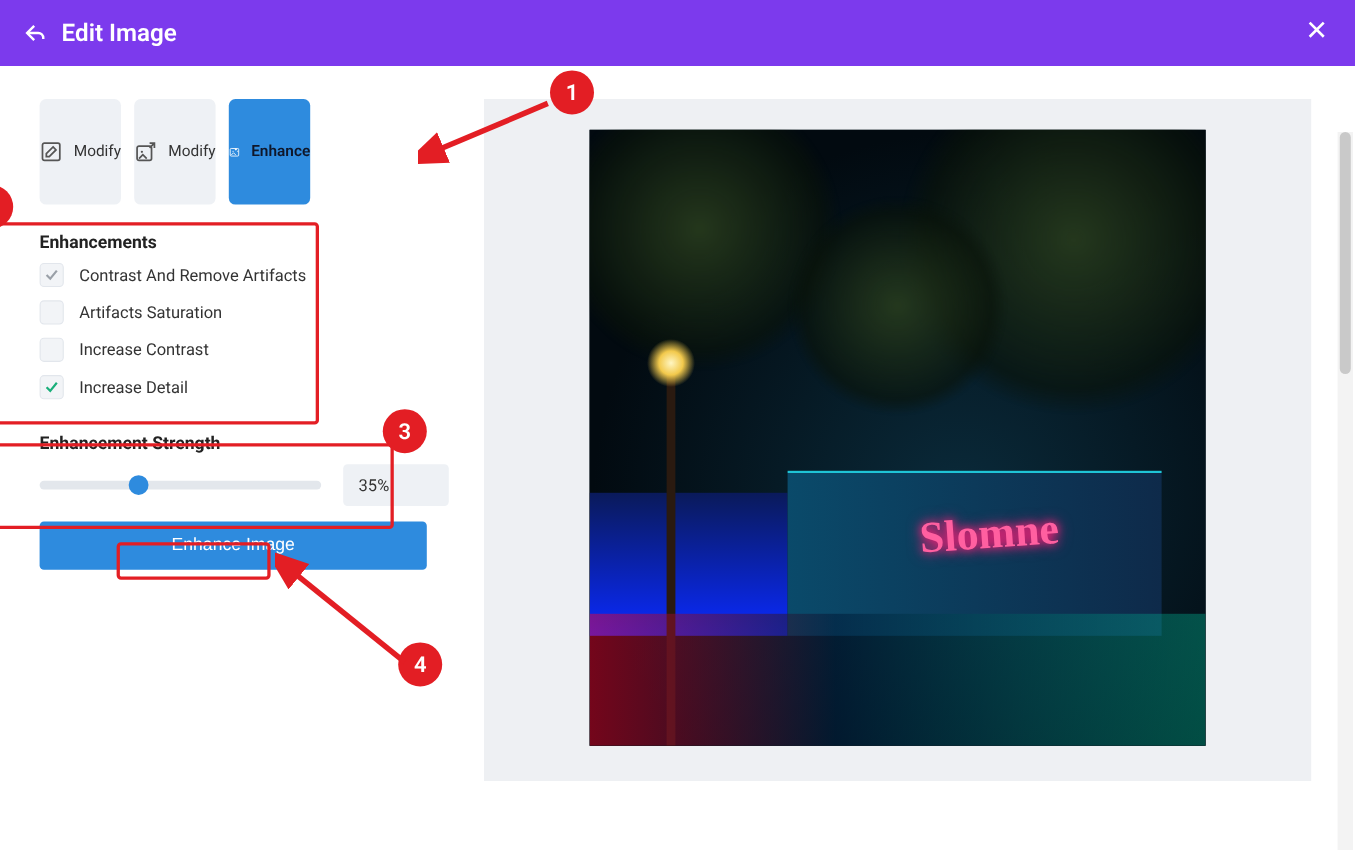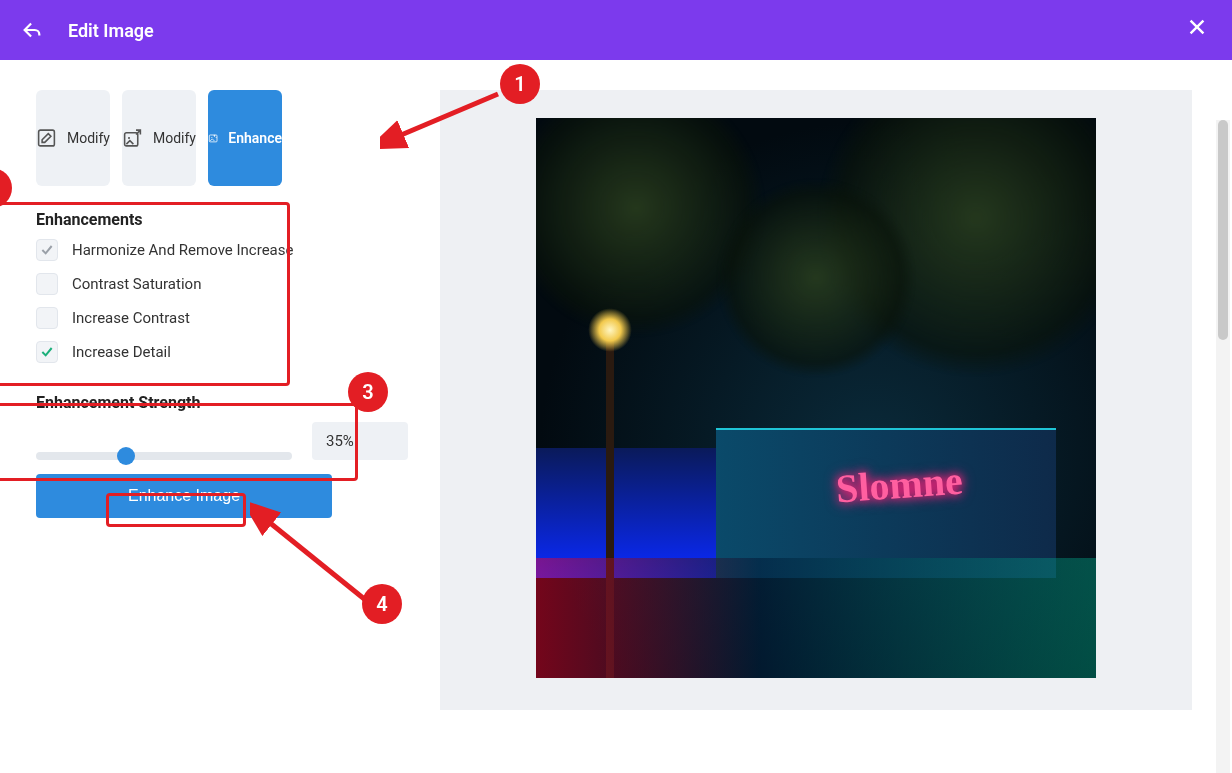--- a/index.html
+++ b/index.html
@@ -27,21 +27,21 @@
     display: flex;
     align-items: center;
     padding: 0 20px;
     color: #fff;
     position: relative;
   }
   .topbar .back {
     width: 24px; height: 24px; display: flex; align-items:center; justify-content:center;
     margin-right: 12px; cursor:pointer;
   }
-  .topbar .title { font-size: 18px; font-weight: 600; margin-left: 12px; }
+  .topbar .title { font-size: 22px; font-weight: 600; }
   .topbar .close { position:absolute; right: 24px; top: 16px; cursor:pointer; }
   .workspace {
     display: flex;
     padding: 0 0 40px 0;
     position: relative;
   }
   .sidebar {
     width: 440px;
     padding: 30px 32px 20px 36px;
     position: relative;
@@ -85,49 +85,49 @@
   .blue-wall { position:absolute; bottom:100px; left:0; width:180px; height:130px;
                background: linear-gradient(180deg,#0a1a5a,#0a2aff); }
   
   .tabs { display:flex; gap: 12px; margin-bottom: 24px; }
   .tab {
     width: 74px; height: 96px; background: var(--grey-bg); border-radius: 6px;
     display:flex; flex-direction:row; align-items:center; justify-content:center;
     cursor:pointer; color:#333; gap:10px;
   }
   .tab svg { color:#555; }
-  .tab.active { background: var(--blue); color:#ffffff;text-align:center; }
+  .tab.active { background: var(--blue); color:#0f172a;text-align:center; }
   .tab.active svg { color:#fff; }
   .tab-label { font-size: 14px; }
   .tab.active .tab-label { font-weight:600; }
   
   .section-title { font-size: 16px; margin: 4px 0 10px 0; color:#222;font-weight:bold; }
   .checks { display:flex; flex-direction:column; gap: 12px; padding-bottom: 8px;}
   .check-row { display:flex; align-items:center; gap: 14px; font-size:15px; color:#333;}
   .chk {
     width:22px; height:22px; border-radius:4px; background: var(--light-grey);
     display:flex; align-items:center; justify-content:center; cursor:pointer;
     border:1px solid #e2e6ec;
   }
   .chk svg { display:none; }
   .chk.checked svg { display:block; }
-  .strength-row { display:flex; align-items:flex-end; gap: 20px; margin-top:6px;}
+  .strength-row { display:flex; align-items:center; gap: 20px; margin-top:6px;}
   .slider {
     flex:1; height: 8px; background: #e3e7ec; border-radius: 4px; position:relative; cursor:pointer;
   }
   .slider .thumb {
     position:absolute; top:50%; transform:translate(-50%,-50%);
     width:18px; height:18px; border-radius:50%; background: var(--blue);
   }
   .pct-box {
     width: 96px; height: 38px; background: var(--grey-bg); border-radius:4px;
     display:flex; align-items:center; padding:0 14px; font-size:15px; color:#333;
   }
   .primary-btn {
-    width: 296px; height: 44px; background: var(--blue); border:none; border-radius:4px;
+    width: 352px; height: 44px; background: var(--blue); border:none; border-radius:4px;
     color:#fff; font-size:16px; cursor:pointer; margin-top: 14px;
     display:flex; align-items:center; justify-content:center;
   }
   
   .redbox { position:absolute; border:3px solid var(--red); border-radius:4px; pointer-events:none;}
   .badge {
     position:absolute; width:40px; height:40px; border-radius:50%; background:var(--red); color:#fff;
     display:flex; align-items:center; justify-content:center; font-size:20px; font-weight:600;
     pointer-events:none;
   }
@@ -186,27 +186,27 @@
 
     <div>
       <div class="section-title">Enhancements</div>
       <div class="checks">
         <div class="check-row">
           <span class="chk checked">
             <svg width="16" height="16" viewBox="0 0 24 24" stroke="#9aa0a8" stroke-width="3" fill="none">
                 <path d="M5 12l5 5 9-11"></path>
               </svg>
           </span>
-          <span>Harmonize And Remove Increase</span>
+          <span>Contrast And Remove Artifacts</span>
         </div>
         <div class="check-row">
           <span class="chk">
             
           </span>
-          <span>Contrast Saturation</span>
+          <span>Artifacts Saturation</span>
         </div>
         <div class="check-row">
           <span class="chk">
             
           </span>
           <span>Increase Contrast</span>
         </div>
         <div class="check-row">
           <span class="chk checked">
             <svg width="16" height="16" viewBox="0 0 24 24" stroke="#1aaf7a" stroke-width="3" fill="none">

